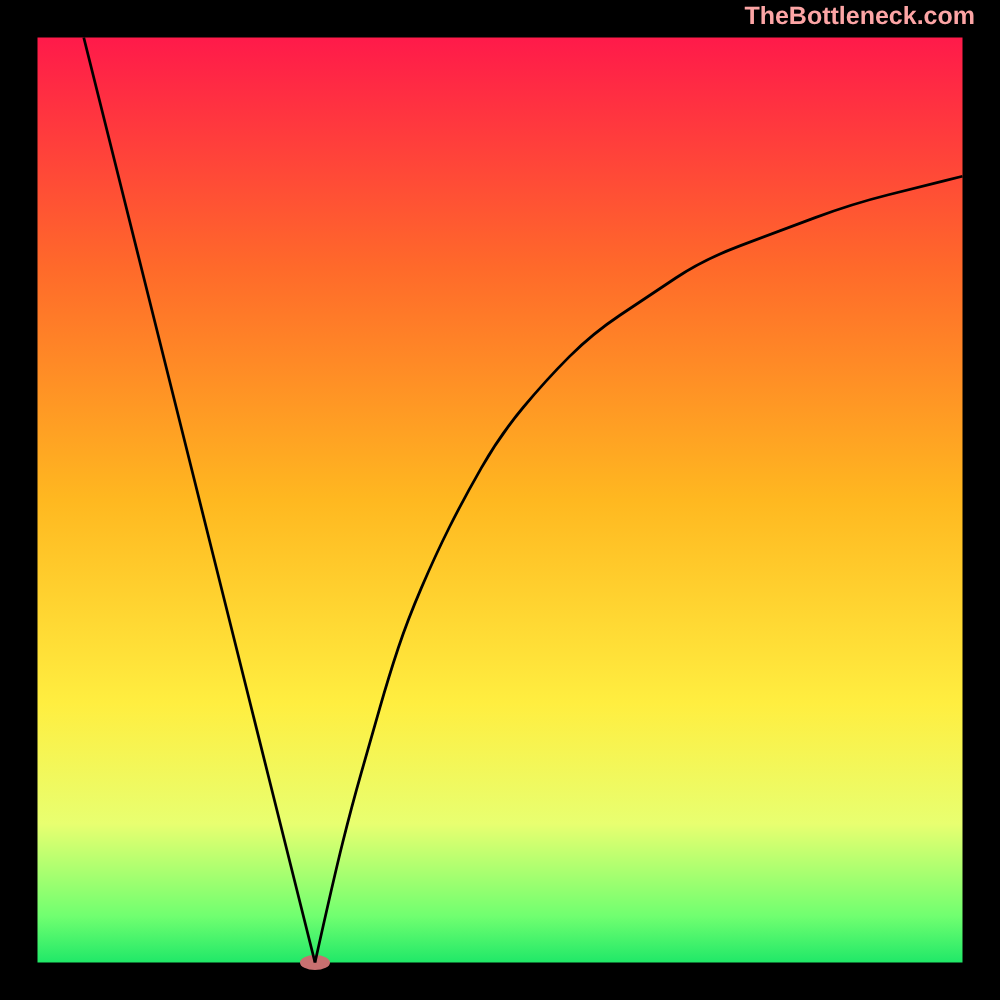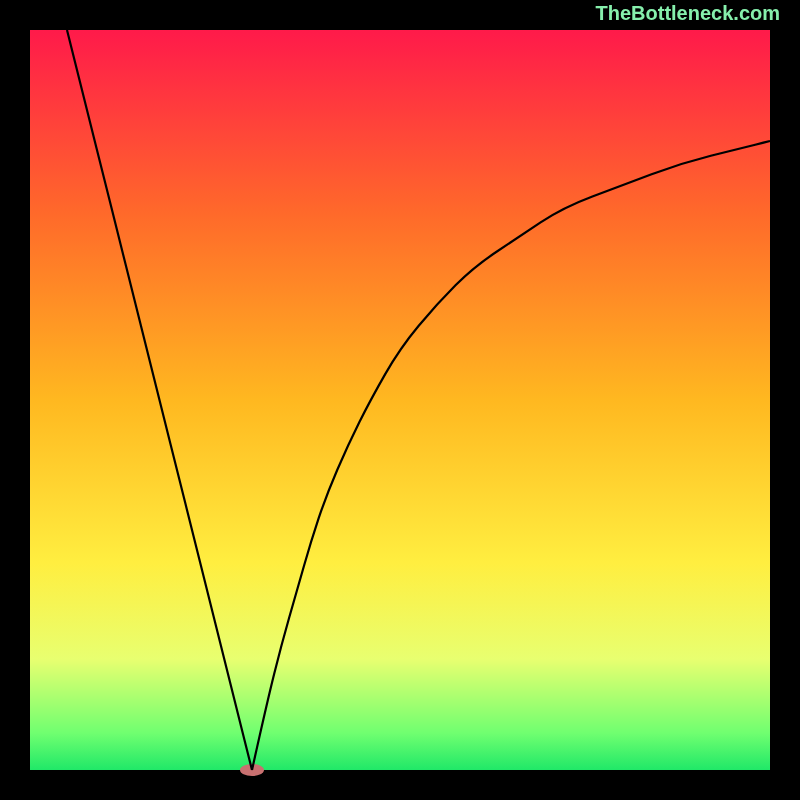--- a/index.html
+++ b/index.html
@@ -13,21 +13,21 @@
   .chart-container {
     position: relative;
     width: 800px;
     height: 800px;
     background: #000;
   }
   .watermark {
     position: absolute;
     top: 2px;
     right: 20px;
-    color: #86efac;
+    color: #fca5a5;
     font-size: 20px;
     font-weight: bold;
     z-index: 10;
   }
   svg {
     display: block;
   }
 </style>
 </head>
 <body>

